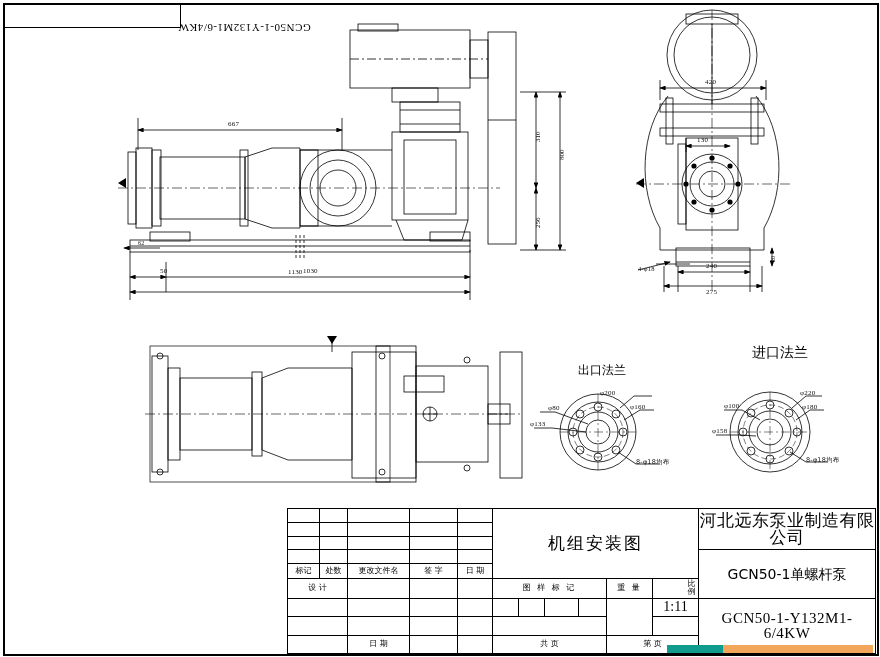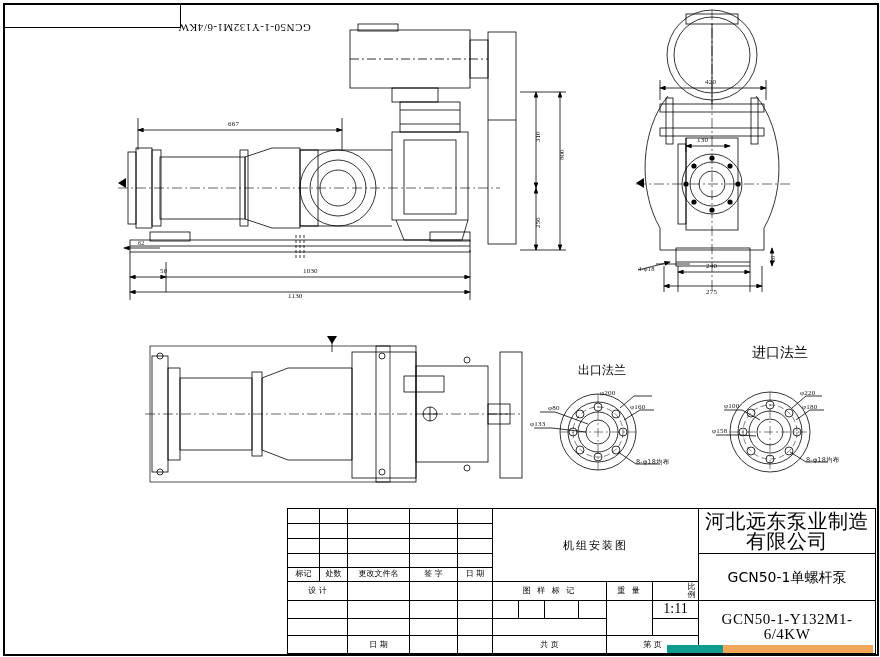--- a/index.html
+++ b/index.html
@@ -244,21 +244,21 @@
           <line x1="810" y1="410" x2="824" y2="410"></line>
         <line x1="790" y1="452" x2="806" y2="462"></line>
           <line x1="806" y1="462" x2="828" y2="462"></line>
       </g>
     </g>
   </svg>
 
   <div class="dim" style="left:228px;top:120px;">667</div>
   <div class="dim" style="left:140px;top:267px;margin-left:20px;">50</div>
   <div class="dim" style="left:303px;top:267px;">1030</div>
-  <div class="dim" style="left:288px;top:292px;">1130</div>
+  <div class="dim" style="left:288px;top:268px;">1130</div>
   <div class="dim" style="left:138px;top:240px;font-size:6px;">62</div>
   <div class="dimv" style="left:534px;top:142px;">310</div>
   <div class="dimv" style="left:534px;top:228px;">256</div>
   <div class="dimv" style="left:558px;top:160px;">800</div>
 
   <div class="dim" style="left:705px;top:78px;text-align:center;">420</div>
   <div class="dim" style="left:697px;top:136px;">130</div>
   <div class="dim" style="left:706px;top:262px;">240</div>
   <div class="dim" style="left:706px;top:288px;">275</div>
   <div class="dimv" style="left:770px;top:262px;font-size:6px;">20</div>
@@ -294,22 +294,22 @@
           <col style="width:46px">
         <col style="width:177px">
       </colgroup>
       <tbody>
           <tr style="height:12px">
         <td></td>
         <td></td>
         <td></td>
         <td></td>
         <td></td>
-        <td colspan="6" rowspan="5" style="font-size:11px;font-family:'DejaVu Sans',sans-serif;letter-spacing:2px;">机组安装图</td>
-        <td rowspan="3" style="font-size:20px;font-family:'DejaVu Sans',sans-serif;letter-spacing:.5px;">河北远东泵业制造有限公司</td>
+        <td colspan="6" rowspan="5" style="font-size:17px;font-family:'DejaVu Sans',sans-serif;letter-spacing:2px;">机组安装图</td>
+        <td rowspan="3" style="font-size:17px;font-family:'DejaVu Sans',sans-serif;letter-spacing:.5px;">河北远东泵业制造有限公司</td>
       </tr>
       <tr style="height:12px">
         <td></td>
             <td></td>
         <td></td>
             <td></td>
         <td></td>
       </tr>
       <tr style="height:12px">
         <td></td>

